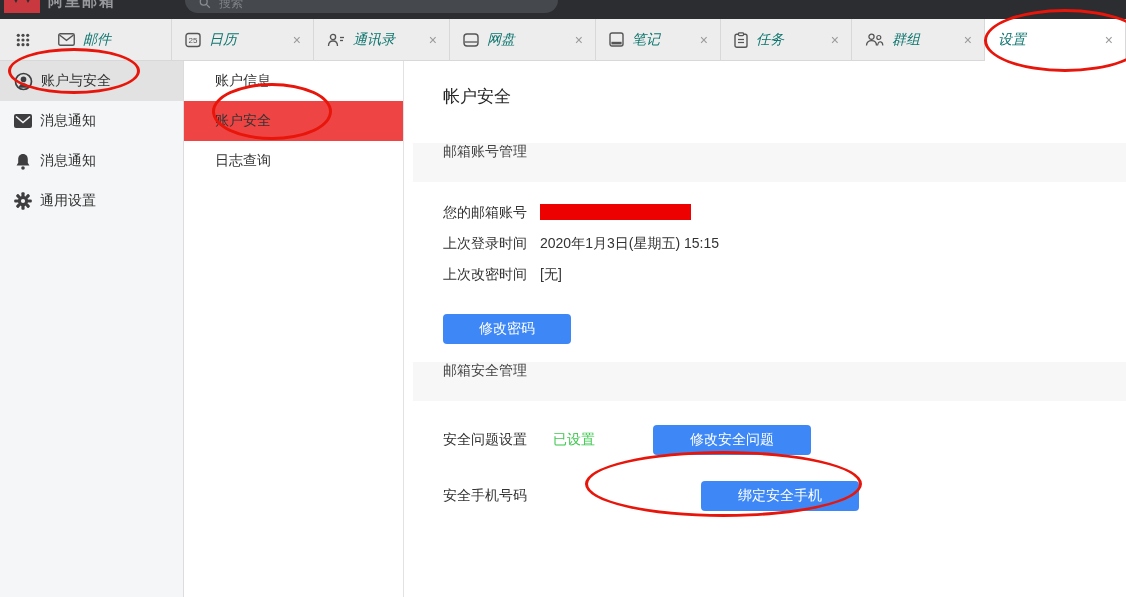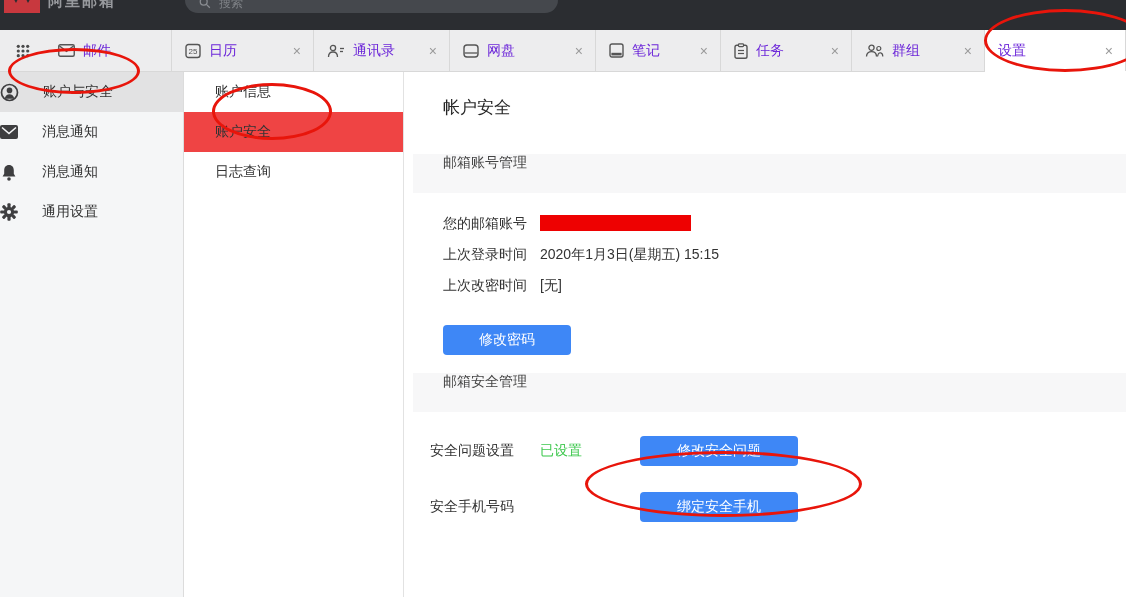--- a/index.html
+++ b/index.html
@@ -3,69 +3,69 @@
 <meta charset="utf-8">
 <style>
   * { margin:0; padding:0; box-sizing:border-box; }
   html,body { background:#888; }
   .page {
     position:relative; width:1126px; height:597px; overflow:hidden;
     background:#fff; font-family:"Liberation Sans","DejaVu Sans",sans-serif;
     color:#333; font-size:14px;
   }
   
-  .topbar { position:relative; height:30px; background:#2b2d31; overflow:hidden; }
+  .topbar { position:relative; height:19px; background:#2b2d31; overflow:hidden; }
   .logo-mark { position:absolute; left:3px; top:-11px; }
   .brand { position:absolute; left:48px; top:-8px; font-size:15px; letter-spacing:2px; color:#97999d; font-weight:bold; }
   .searchbox {
     position:absolute; left:185px; top:-13px; width:373px; height:26px;
     background:#45484d; border-radius:13px; display:flex; align-items:flex-end;
     padding:0 12px 4px 14px; gap:8px;
   }
   .searchbox span { font-size:12px; color:#7d8085; line-height:12px; }
   
   .tabbar { display:flex; height:42px; background:#ededee; border-bottom:1px solid #d8d8d8; }
   .gridcell { width:45px; display:flex; align-items:center; justify-content:center; cursor:pointer; }
   .tab {
     position:relative; display:flex; align-items:center; gap:8px;
     padding-left:13px; border-right:1px solid #d8d8d8; cursor:pointer;
   }
-  .tab .tlabel { color:#6d28d9; }
+  .tab .tlabel { color:#0f766e;font-style:italic; }
   .tab .tclose {
     position:absolute; right:10px; top:50%; transform:translateY(-50%);
     color:#9a9a9a; font-size:14px; line-height:14px; padding:2px; cursor:pointer;
   }
   .tab.active { background:#fff; box-shadow:0 1px 0 #fff; }
   .ticon { display:flex; }
   
   .bodyrow { display:flex; height:542px; }
   .sidebar1 { width:184px; background:#f5f6f7; border-right:1px solid #dcdcdc; }
-  .s1item { height:40px; display:flex; align-items:center; gap:24px; cursor:pointer; }
+  .s1item { height:40px; display:flex; align-items:center; gap:8px; padding-left:14px; cursor:pointer; }
   .s1item.active { background:#e2e2e3; }
   .sidebar2 { width:220px; background:#fff; border-right:1px solid #e2e2e2; }
   .s2item { height:40px; display:flex; align-items:center; padding-left:31px; cursor:pointer; }
   .s2item.active { background:#ef4444; }
   .main { flex:1; background:#fff; }
   .page-title { padding:24px 11px 0 39px; font-size:17px; color:#262626; }
   .bar { height:39px; background:#f7f7f8; margin:35px 0 0 9px; display:flex; align-items:flex-start; padding-left:30px; color:#444; }
   .bar2 { margin-top:18px; }
   .inforows { margin:22px 0 0 39px; }
   .info-row { height:31px; display:flex; }
   .info-label { width:97px; color:#333; }
   .info-value { color:#333; }
   .redacted { display:inline-block; width:151px; height:16px; background:#ee0101; }
   .btn {
     display:flex; align-items:center; justify-content:center;
     background:#3e87f6; color:#fff; border:none; border-radius:4px;
     font-size:14px; font-family:inherit; cursor:pointer;
   }
   .btn-pwd { width:128px; height:30px; margin:17px 0 0 39px; }
-  .sec2-row { display:flex; align-items:center; margin-left:26px; height:30px; }
+  .sec2-row { display:flex; align-items:center; margin-left:39px; height:30px; }
   .sec2-row.first { margin-top:24px; }
-  .sec2-row.second { margin-top:26px; }
+  .sec2-row.second { margin-top:26px;gap:48px; }
   .sec2-left { width:210px; display:flex; align-items:center; }
   .sec2-label { width:110px; }
   .status-ok { color:#3fc84f; }
   .btn-sec2 { width:158px; height:30px; }
   
   .ellipse { position:absolute; border:3px solid #e8150b; border-radius:50%; pointer-events:none; }
   .el1 { left:8px;   top:48px;  width:132px; height:46px; }
   .el2 { left:212px; top:83px;  width:120px; height:57px; }
   .el3 { left:984px; top:9px;   width:162px; height:63px; }
   .el4 { left:585px; top:451px; width:277px; height:66px; }

